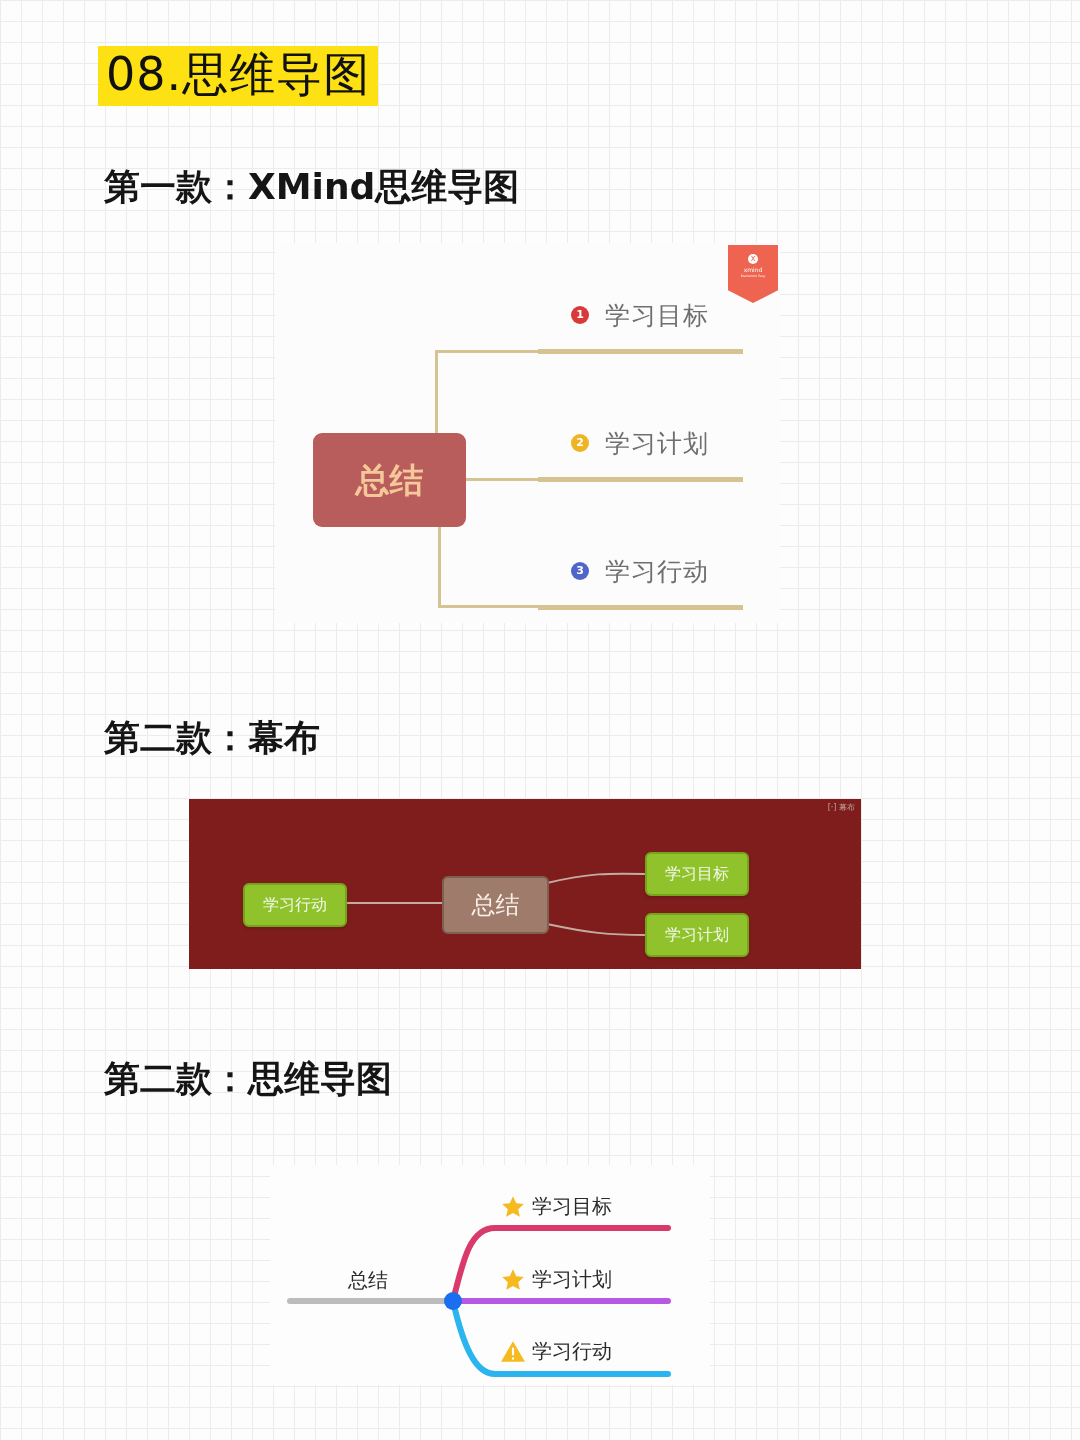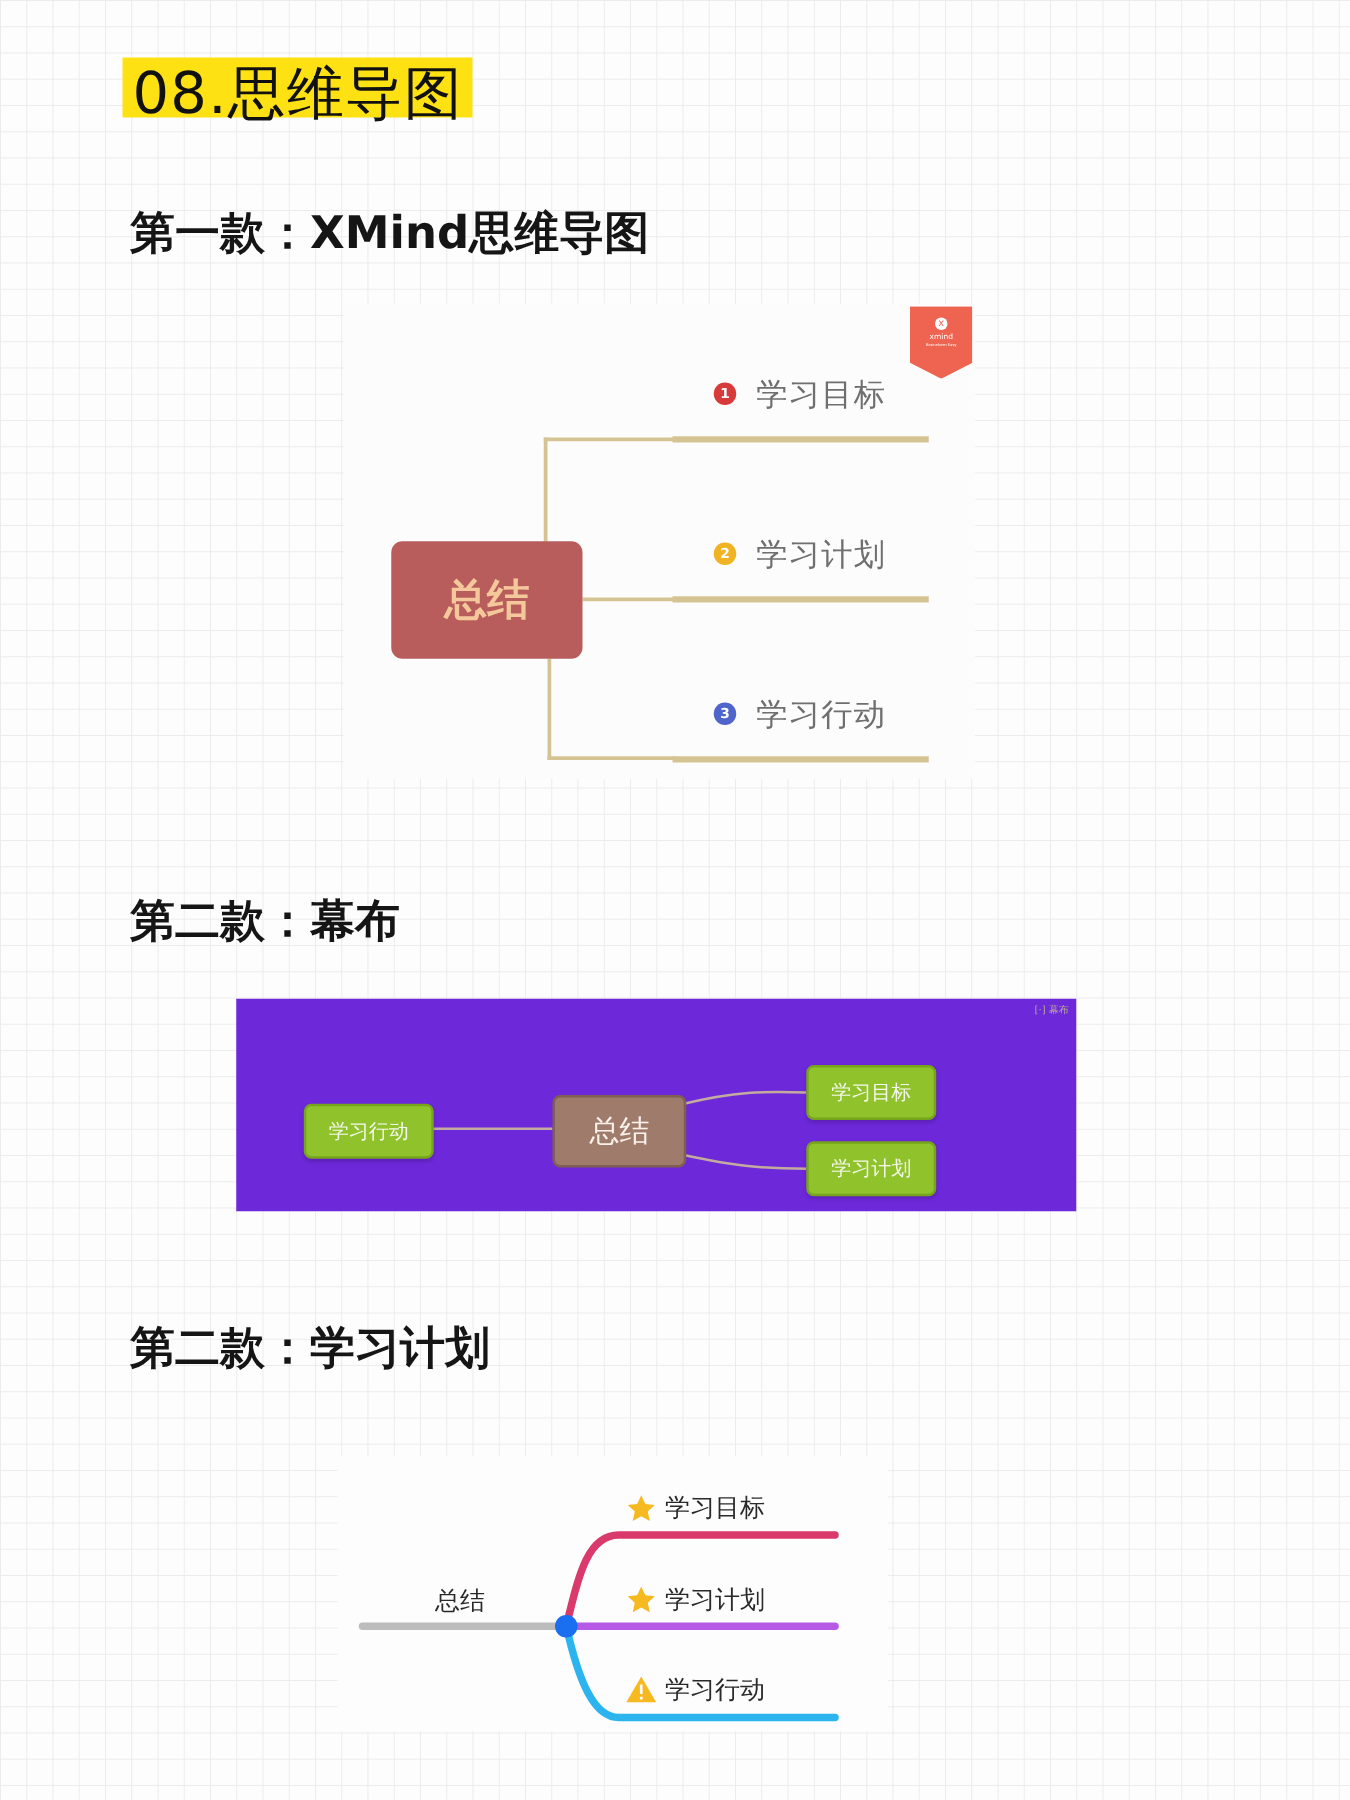--- a/index.html
+++ b/index.html
@@ -7,21 +7,21 @@
       width: 1080px; height: 1440px; position: relative; overflow: hidden;
       background-color: #fdfdfd;
       background-image:
         linear-gradient(to right, #ececec 1px, transparent 1px),
         linear-gradient(to bottom, #ececec 1px, transparent 1px);
       background-size: 21px 21px;
       font-family: "DejaVu Sans", "Liberation Sans", sans-serif;
     }
     .abs { position: absolute; }
     .page-title {
-      left: 98px; top: 46px; height: 48px; padding: 0 8px;
+      left: 98px; top: 46px; height: 60px; padding: 0 8px;
       background: #fde112; color: #111;
       font-size: 46px; line-height: 56px; letter-spacing: 1px;
     }
     .section-title {
       left: 104px; font-size: 36px; font-weight: bold; color: #151515; line-height: 44px; text-align: center;
     }
     
     .xmind-card { left: 275px; top: 243px; width: 505px; height: 380px; background: #fcfcfc; }
     .xmind-badge {
       left: 453px; top: 2px; width: 50px; height: 58px; background: #ee6451;
@@ -36,21 +36,21 @@
       color: #f4c89a; font-size: 34px; font-weight: bold; text-align: center; line-height: 94px;
     }
     .xline { background: #d6c394; }
     .xmind-topic { left: 296px; height: 30px; display: flex; align-items: center; }
     .num-badge {
       width: 18px; height: 18px; border-radius: 50%; color: #fff; font-size: 11px; font-weight: bold;
       text-align: center; line-height: 18px; margin-right: 16px;
     }
     .xmind-topic .label { font-size: 25px; color: #6f6f6f; letter-spacing: 1px; }
     
-    .mubu-card { left: 189px; top: 799px; width: 672px; height: 170px; background: #6d28d9; }
+    .mubu-card { left: 189px; top: 799px; width: 672px; height: 170px; background: #7f1d1d; }
     .mubu-corner { right: 6px; top: 3px; font-size: 8px; color: #b7a69c; }
     .mubu-node {
       background: #8fc22b; border: 2px solid #76a51c; border-radius: 6px; color: #f4f8ea;
       font-size: 16px; text-align: center; box-shadow: 0 2px 3px rgba(0,0,0,0.15);
     }
     .mubu-root {
       background: #9e7b6b; border: 2px solid #7e5f52; border-radius: 6px; color: #fbf1ea;
       font-size: 24px; text-align: center;
     }
     
@@ -109,21 +109,21 @@
     <path d="M156 104 L253 104" stroke="#c3aba0" stroke-width="2" fill="none"></path>
     <path d="M358 84 C400 74, 420 74, 456 75" stroke="#c3aba0" stroke-width="2" fill="none"></path>
     <path d="M358 125 C400 134, 420 136, 456 136" stroke="#c3aba0" stroke-width="2" fill="none"></path>
   </svg>
   <div class="abs mubu-node" style="left:54px; top:84px; width:100px; height:40px; line-height:40px;">学习行动</div>
   <div class="abs mubu-root" style="left:253px; top:77px; width:103px; height:54px; line-height:54px;">总结</div>
   <div class="abs mubu-node" style="left:456px; top:53px; width:100px; height:40px; line-height:40px;">学习目标</div>
   <div class="abs mubu-node" style="left:456px; top:114px; width:100px; height:40px; line-height:40px;">学习计划</div>
 </div>
 
-<div class="abs section-title" style="top:1057px;">第二款：学习计划</div>
+<div class="abs section-title" style="top:1057px;">第二款：思维导图</div>
 
 <div class="abs mm-card">
   <svg class="abs" style="left:0; top:0;" width="440" height="220">
     <path d="M20 136 L183 136" stroke="#bcbcbc" stroke-width="6" stroke-linecap="round" fill="none"></path>
     <path d="M183 136 C193 95, 200 63, 225 63 L398 63" stroke="#d93a6b" stroke-width="6" stroke-linecap="round" fill="none"></path>
     <path d="M183 136 L398 136" stroke="#b65ae6" stroke-width="6" stroke-linecap="round" fill="none"></path>
     <path d="M183 136 C193 180, 205 209, 225 209 L398 209" stroke="#2bb4ee" stroke-width="6" stroke-linecap="round" fill="none"></path>
     <circle cx="183" cy="136" r="9" fill="#1a6ef0"></circle>
   </svg>
   <div class="abs mm-label" style="left:78px; top:102px;">总结</div>

